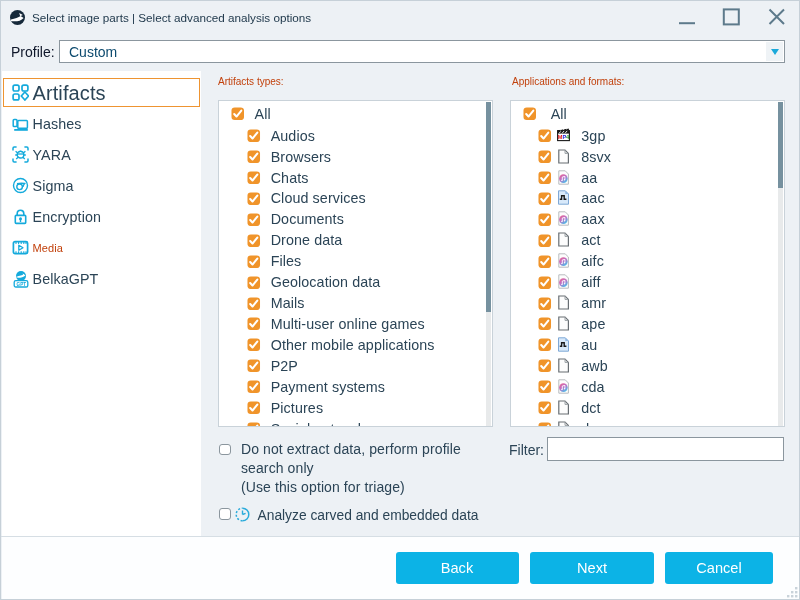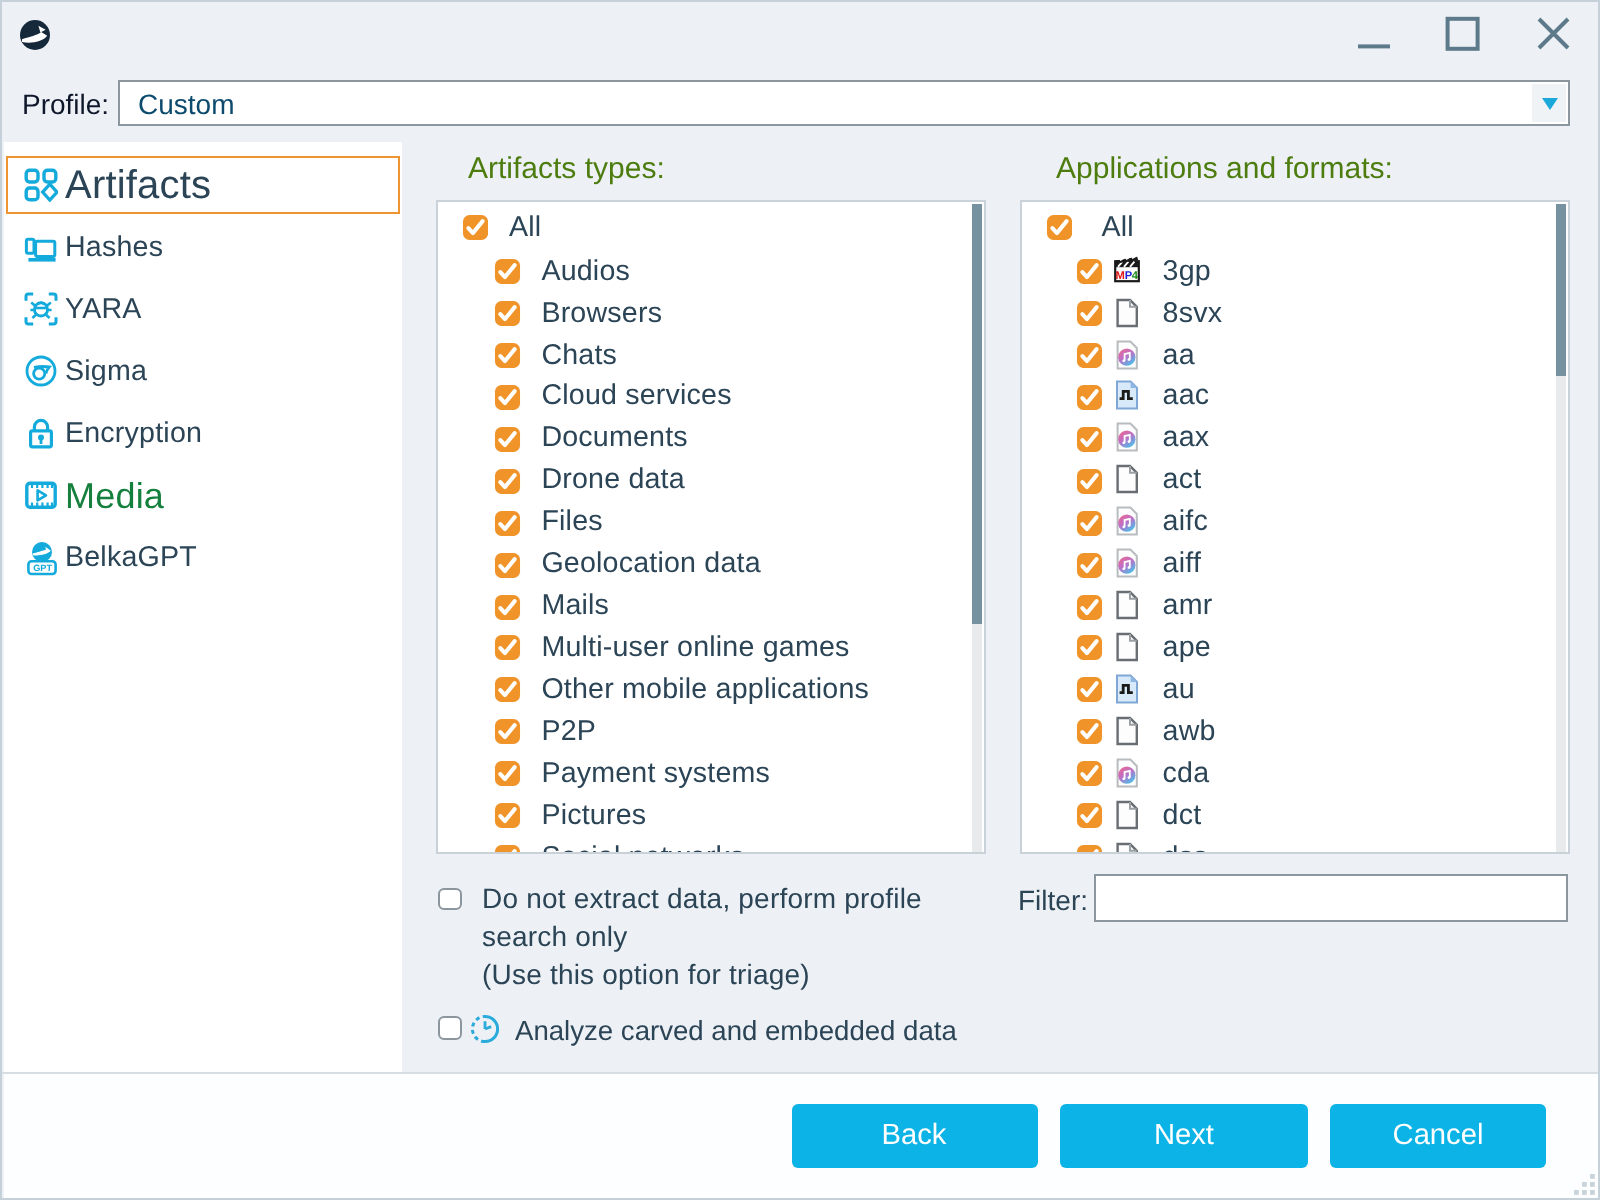--- a/index.html
+++ b/index.html
@@ -1,26 +1,27 @@
 <!DOCTYPE html>
 <html><head><meta charset="utf-8"><style>
 * { margin:0; padding:0; box-sizing:border-box; }
 html,body { width:800px; height:600px; font-family:"Liberation Sans",sans-serif; }
 #win { position:relative; width:800px; height:600px; background:#edf1f5; border:1px solid #c6d0d8; overflow:hidden; }
 .it { position:absolute; font-size:14.3px; color:#2b4456; white-space:nowrap; letter-spacing:0.1px; }
 .list { position:absolute; top:99px; width:275px; height:327px; background:#fff; border:1px solid #c9d2d9; overflow:hidden; }
-.lbl { position:absolute; font-size:15px; color:#4d7c0f; white-space:nowrap;margin-left:16px; }
+.lbl { position:absolute; font-size:10px; color:#c2410c; white-space:nowrap; }
 .btn { position:absolute; top:551px; width:123px; height:32px; background:#0cb3e6; border-radius:3px; color:#fff; font-size:14.6px; text-align:center; line-height:32px; }
 </style></head><body>
 <div id="win">
   <div style="position:absolute;left:9px;top:9px;width:15px;height:15px"><svg width="15" height="15" viewBox="0 0 15 15">
         <circle cx="7.5" cy="7.5" r="7.5" fill="#16293a"></circle>
         <path d="M1.0 9.6 C5 8.2 8.5 7.8 10.6 6.0 L13.6 7.9 C11 11.2 5.2 11.8 1.0 11.0 Z" fill="#fff"></path>
         <path d="M9.2 2.9 L12.8 4.9 L10.2 6.2 Z" fill="#fff"></path>
       </svg></div>
+  <div style="position:absolute;left:31px;top:10px;font-size:11.7px;color:#1d3649">Select image parts | Select advanced analysis options</div>
   <svg style="position:absolute;left:676px;top:6px" width="110" height="20" viewBox="0 0 110 20">
       <g stroke="#5d7a8b" stroke-width="2" fill="none">
         <path d="M2 16.2 H18"></path>
         <rect x="46.8" y="2.4" width="15" height="15"></rect>
         <path d="M92.5 2.5 L107 17 M107 2.5 L92.5 17"></path>
       </g>
     </svg>
 
   <div style="position:absolute;left:10px;top:42.5px;font-size:14px;color:#0f172a">Profile:</div>
   <div style="position:absolute;left:58px;top:39px;width:725.5px;height:23px;background:#fff;border:1px solid #8b969e">
@@ -78,21 +79,21 @@
         <rect x="7.8" y="11.4" width="1.4" height="2.6" fill="#14aadc"></rect>
       </svg></div>
 <div style="position:absolute;left:31.5px;top:206px;font-size:14.3px;color:#2b4456;line-height:20px;white-space:nowrap;letter-spacing:0.1px">Encryption</div>
 <div style="position:absolute;left:11px;top:237.5px;width:17px;height:17px"><svg width="17" height="17" viewBox="0 0 17 17">
         <g fill="none" stroke="#14aadc">
           <rect x="1.4" y="2.6" width="14.2" height="12" rx="1.6" stroke-width="1.7"></rect>
           <path d="M4 2.8 v2.2 M6.6 2.8 v2.2 M9.2 2.8 v2.2 M11.8 2.8 v2.2 M14 2.8 v2.2 M4 12.2 v2.2 M6.6 12.2 v2.2 M9.2 12.2 v2.2 M11.8 12.2 v2.2 M14 12.2 v2.2" stroke-width="1.1"></path>
           <path d="M6.8 6.2 L11 8.7 L6.8 11.2 Z" stroke-width="1.3" stroke-linejoin="round"></path>
         </g>
       </svg></div>
-<div style="position:absolute;left:31.5px;top:237px;font-size:18px;color:#15803d;line-height:20px;white-space:nowrap;letter-spacing:0.1px">Media</div>
+<div style="position:absolute;left:31.5px;top:237px;font-size:11px;color:#c2410c;line-height:20px;white-space:nowrap;letter-spacing:0.1px">Media</div>
 <div style="position:absolute;left:11px;top:268.5px;width:17px;height:17px"><svg width="18" height="18" viewBox="0 0 18 18">
         <circle cx="9" cy="6" r="5" fill="#14aadc"></circle>
         <path d="M4.4 6.8 c3 -1.2 6 -1.4 7.4 -2.6 l1.6 1.2 c-2 2 -6 2.6 -9 2.2 z" fill="#fff"></path>
         <path d="M10.6 3.4 l1.8 1.2 -1.2 0.6 z" fill="#fff"></path>
         <rect x="2.2" y="10.6" width="13.6" height="6.4" rx="1.6" fill="#fff" stroke="#14aadc" stroke-width="1.3"></rect>
         <text x="4.6" y="15.6" font-family="Liberation Sans,sans-serif" font-size="4.6" font-weight="bold" fill="#14aadc">GPT</text>
       </svg></div>
 <div style="position:absolute;left:31.5px;top:268px;font-size:14.3px;color:#2b4456;line-height:20px;white-space:nowrap;letter-spacing:0.1px">BelkaGPT</div>
 
   <div class="lbl" style="left:217px;top:75px">Artifacts types:</div>

